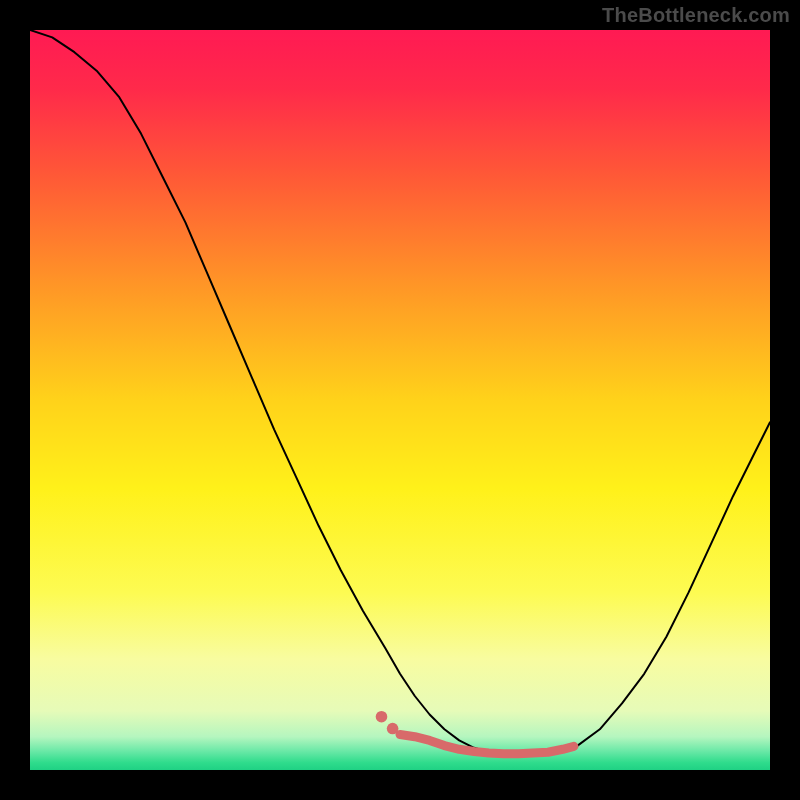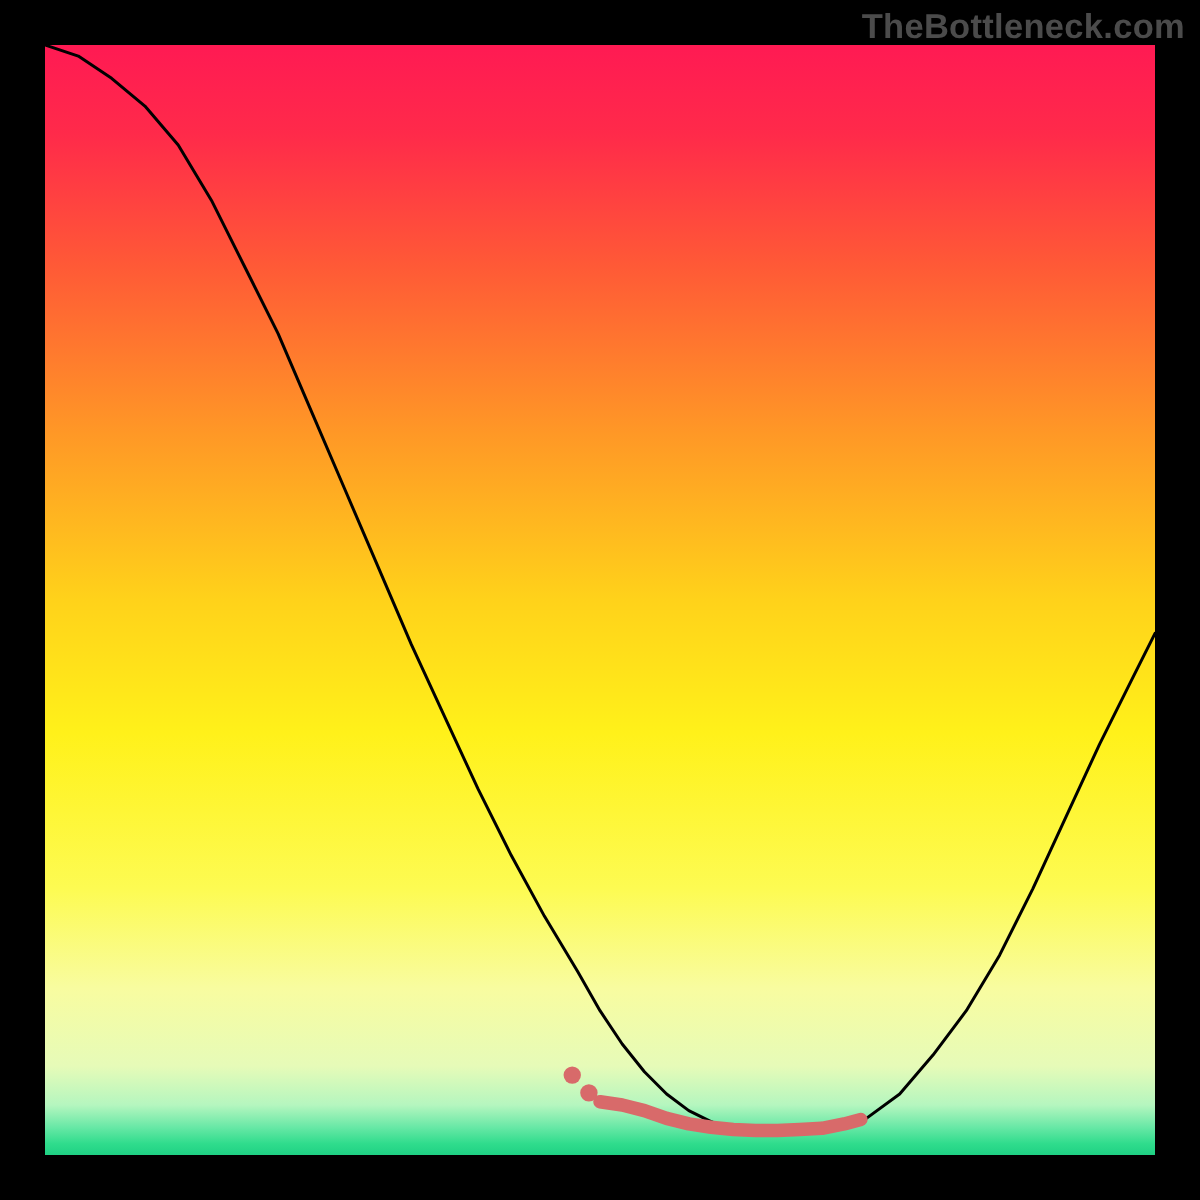--- a/index.html
+++ b/index.html
@@ -30,21 +30,21 @@
   svg {
     display: block;
     width: 740px;
     height: 740px;
   }
   .watermark {
     position: absolute;
     top: 4px;
     right: 10px;
     color: #4b4b4b;
-    font-size: 23px;
+    font-size: 20px;
     font-weight: 600;
     letter-spacing: 0.2px;
     font-family: Arial, Helvetica, sans-serif;
   }
 </style>
 </head>
 <body>
 
 <div class="frame">
   <div class="watermark">TheBottleneck.com</div>

